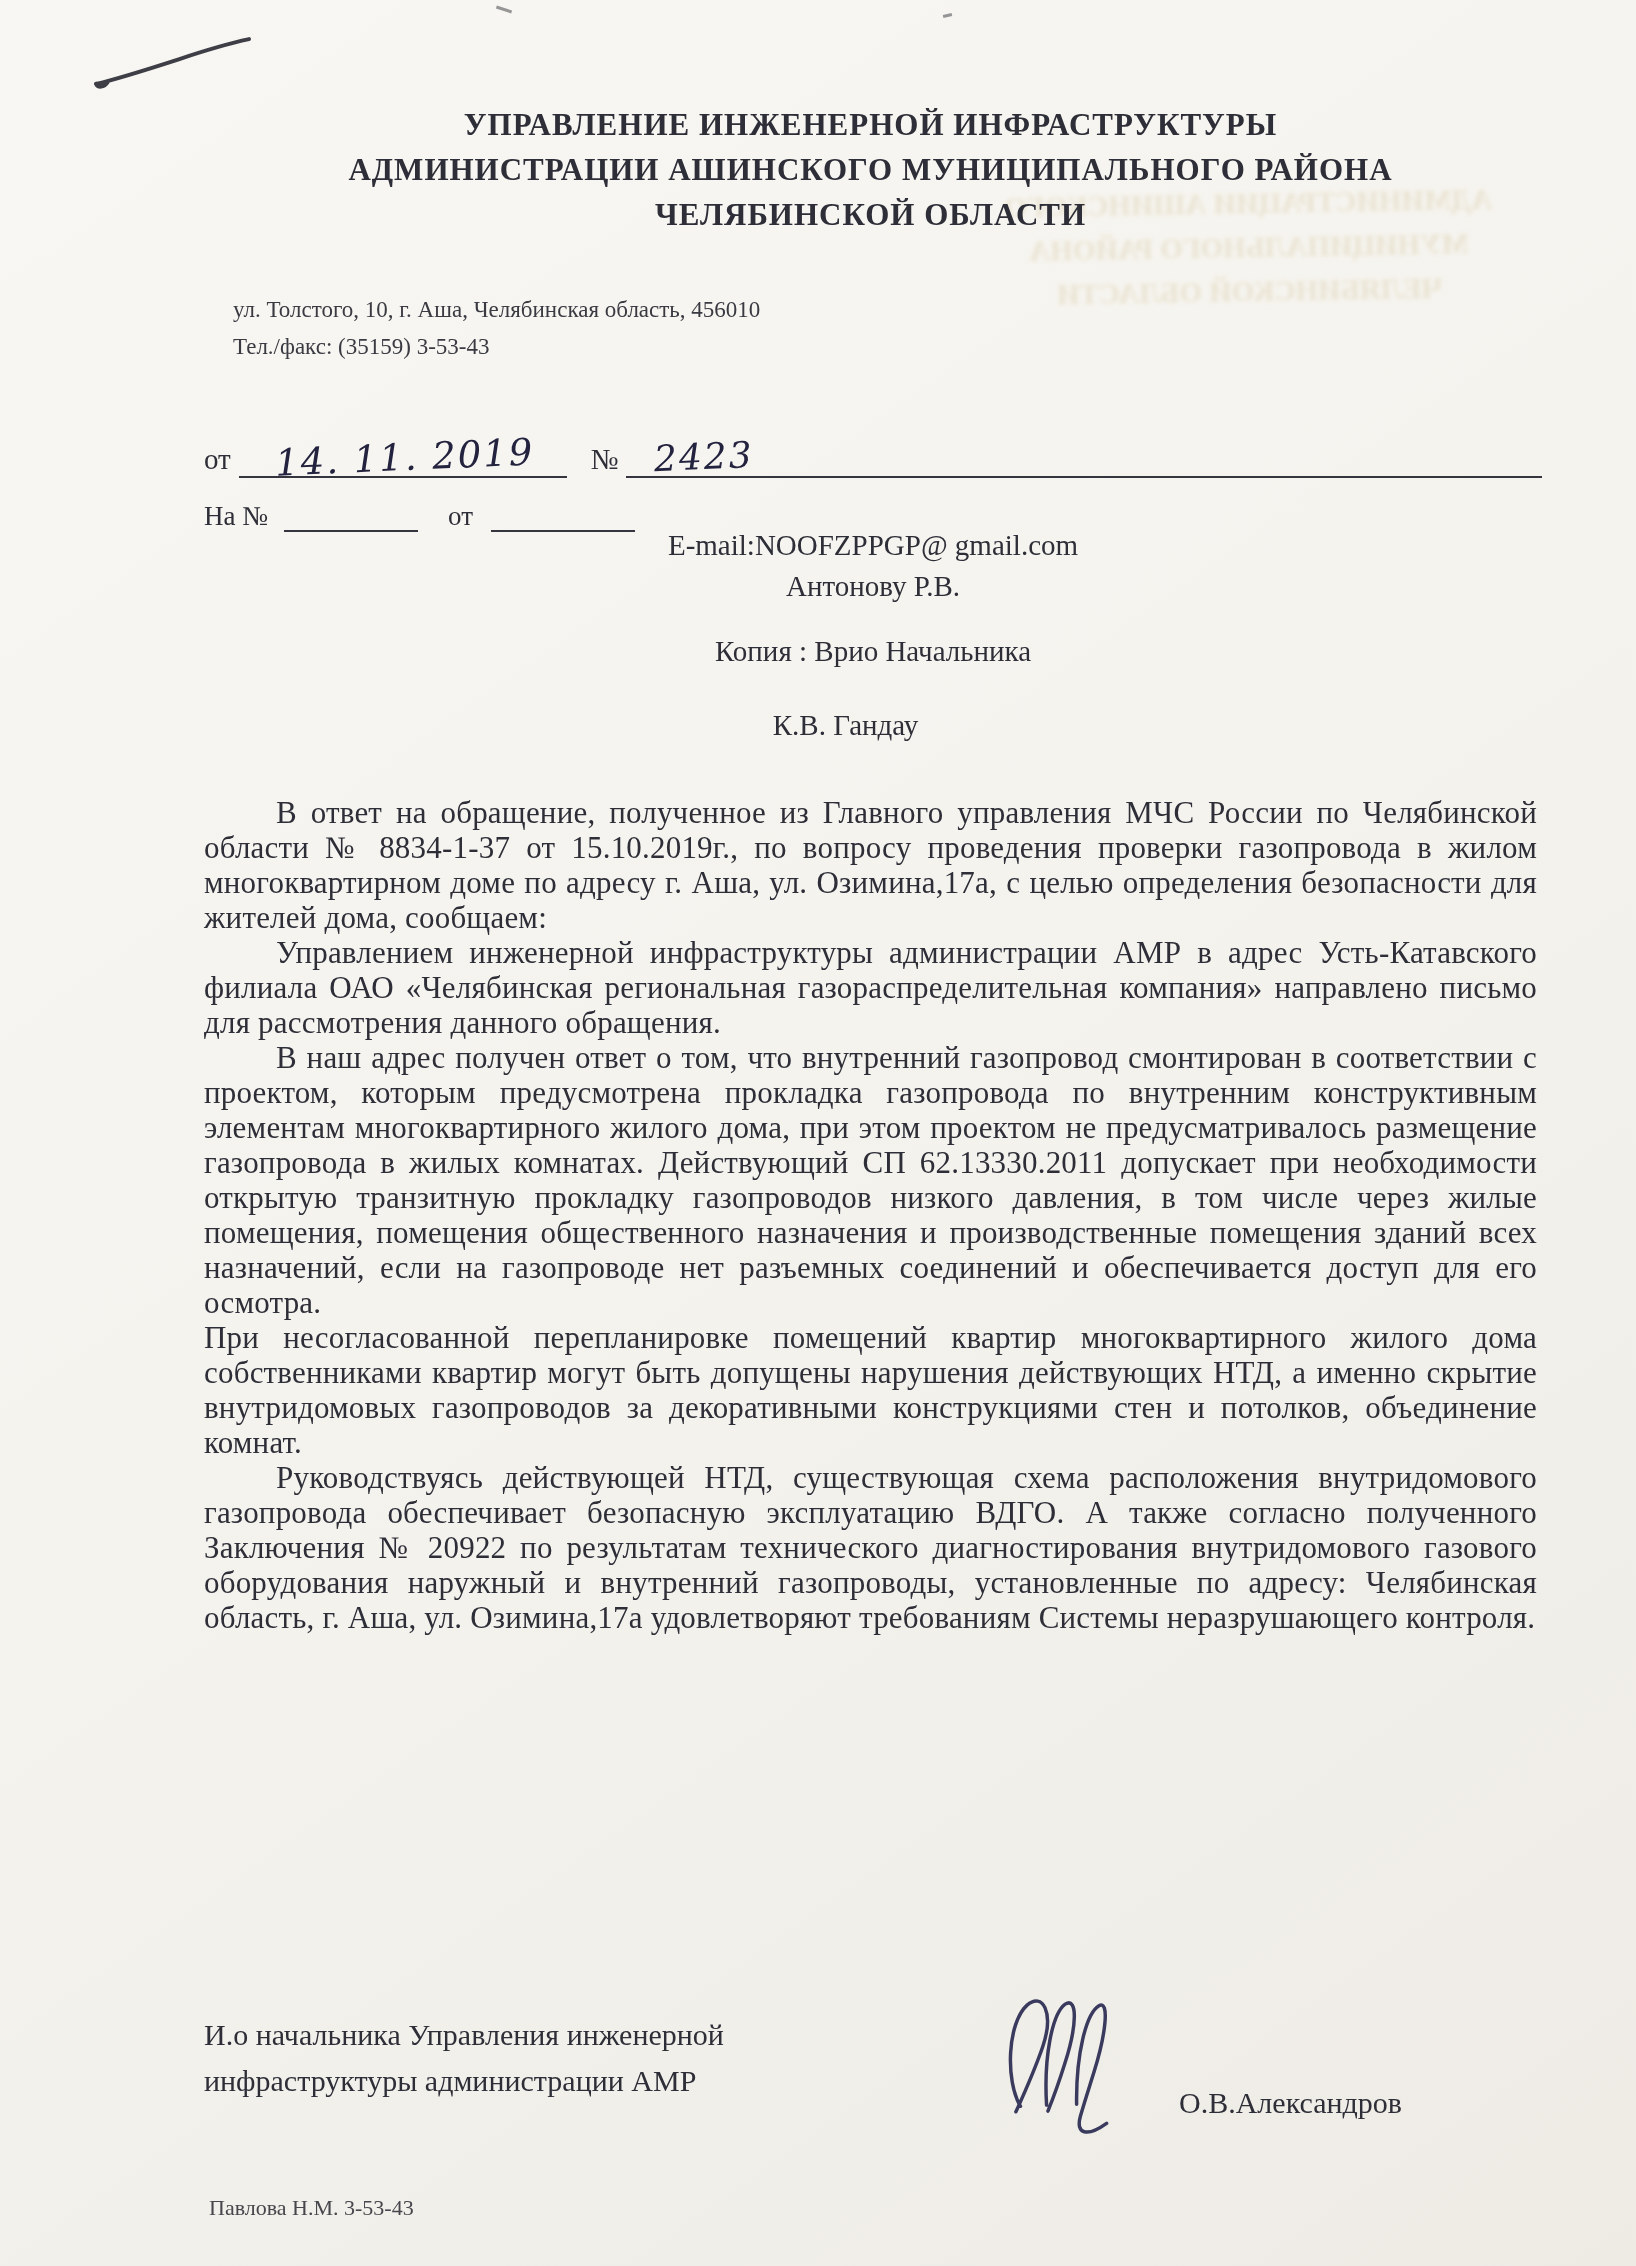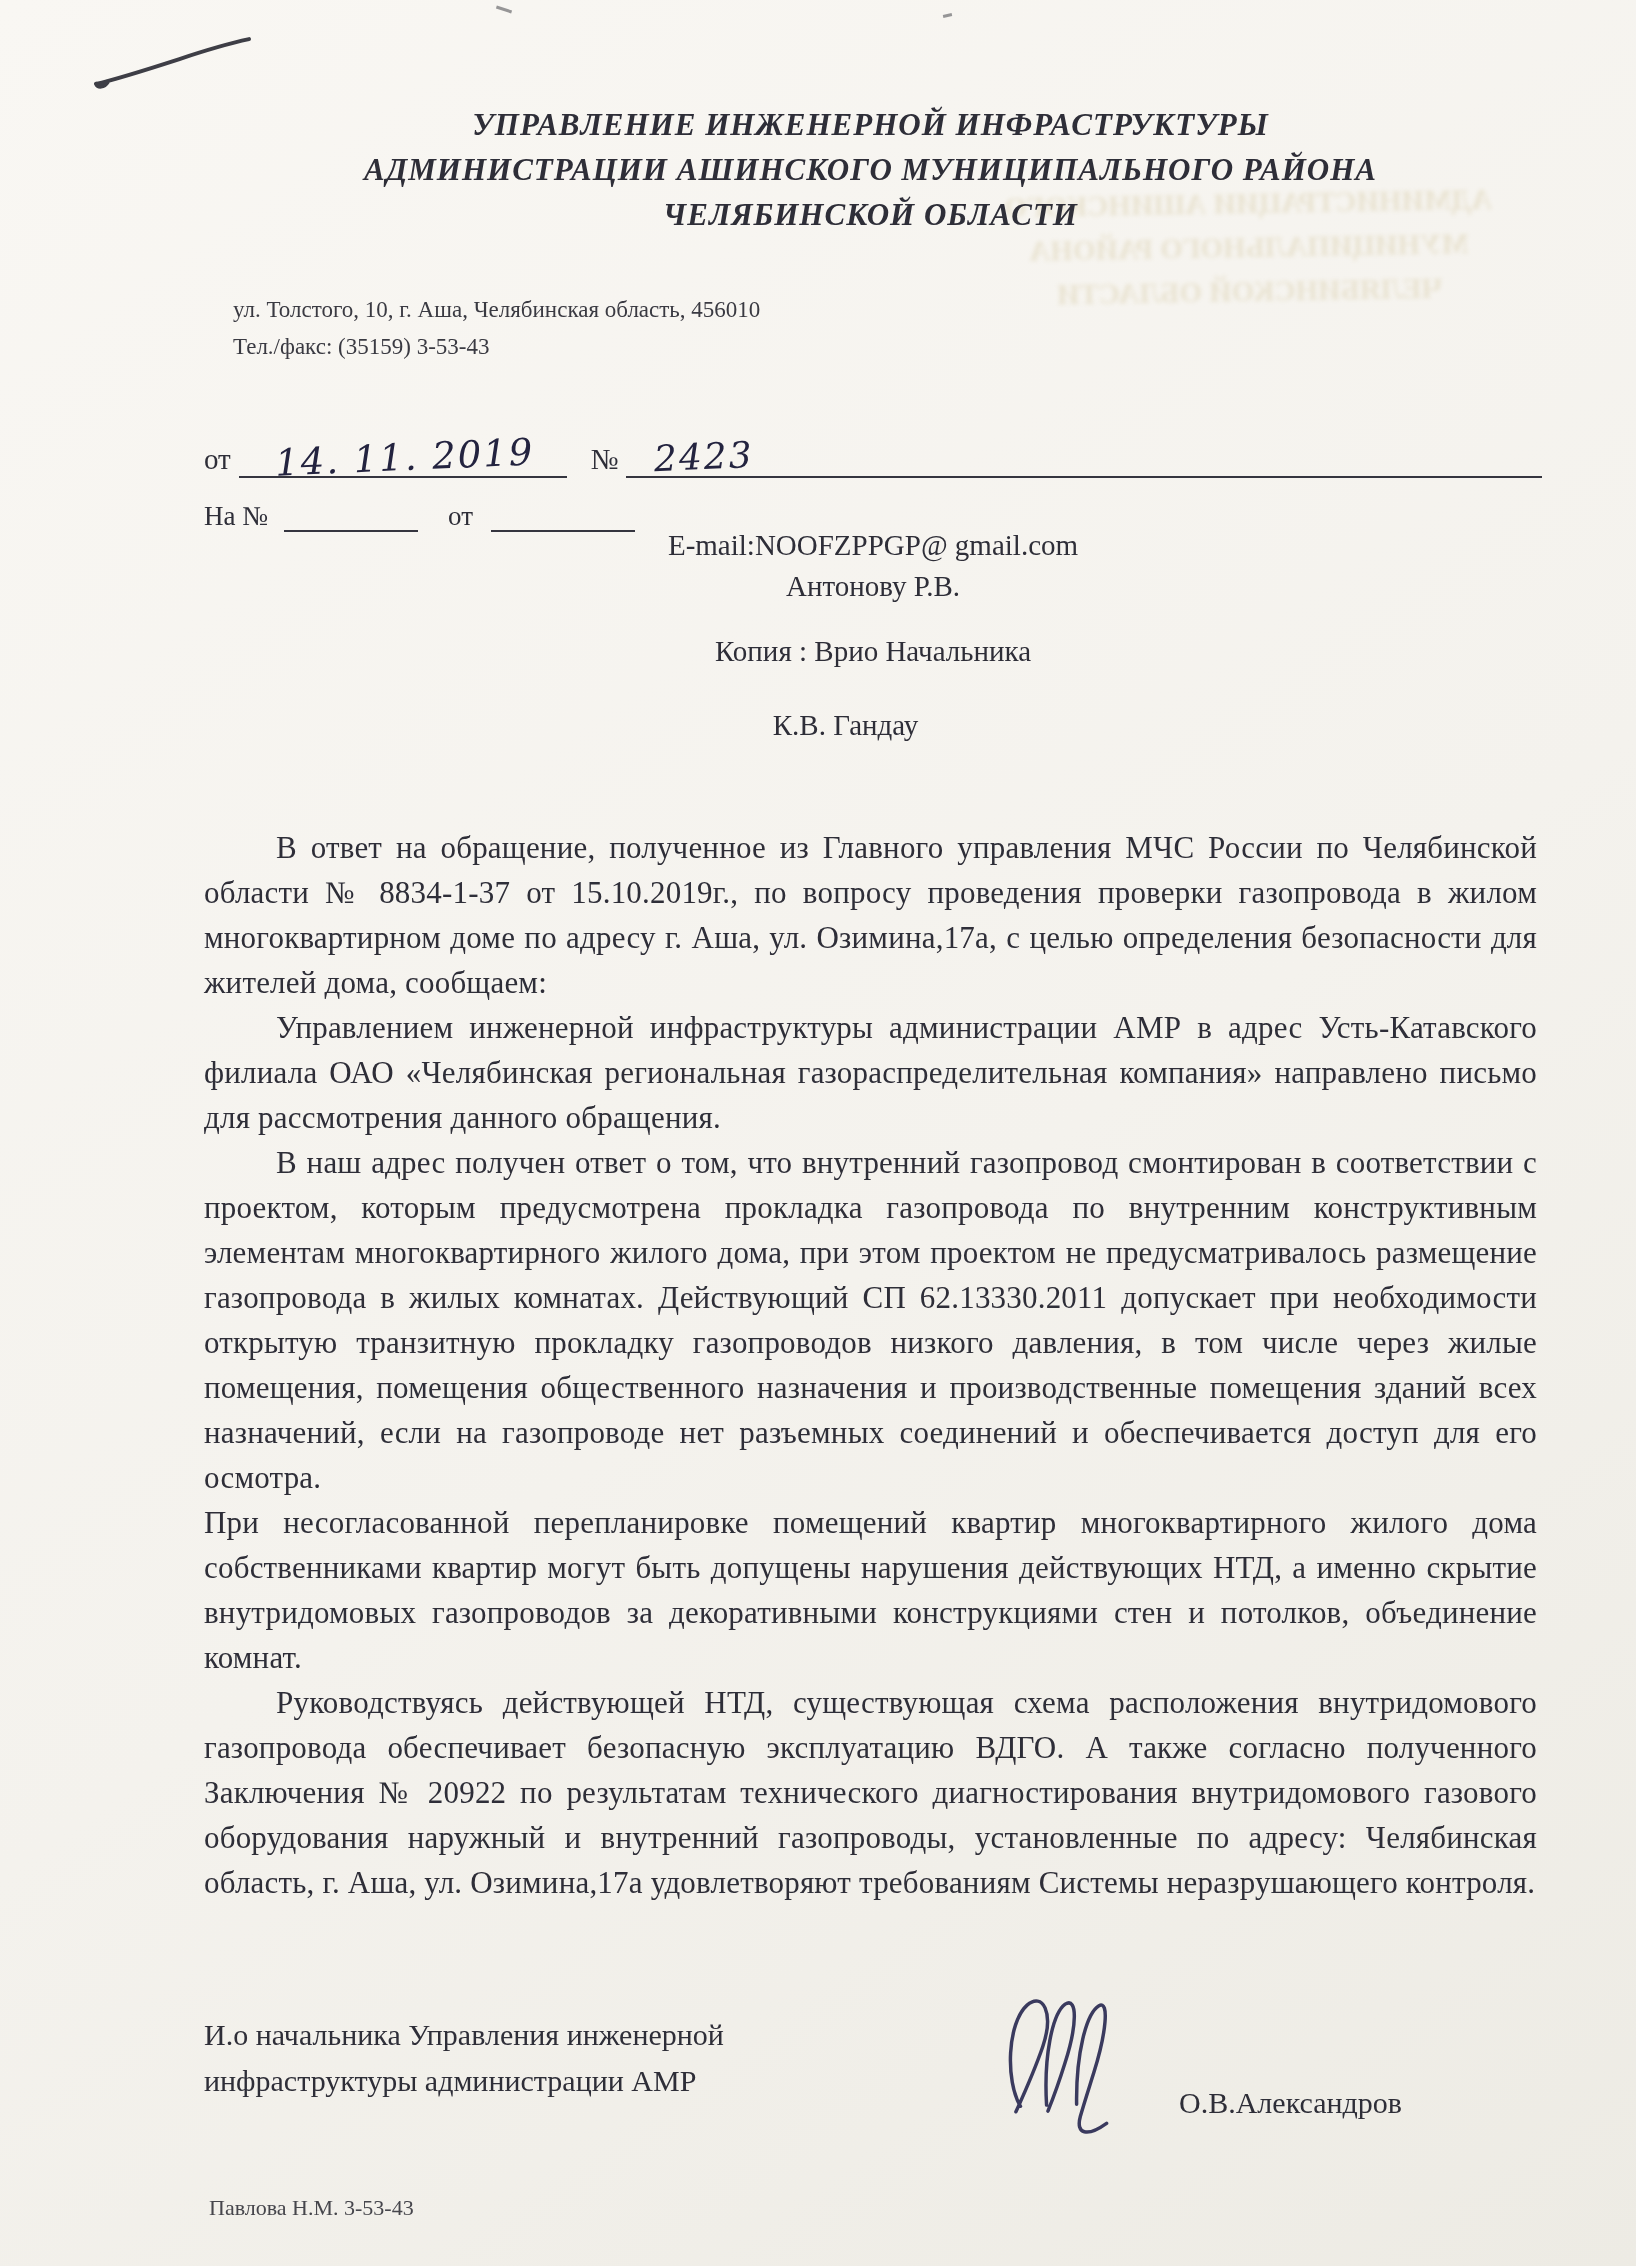--- a/index.html
+++ b/index.html
@@ -23,21 +23,21 @@
     transform:scaleX(-1) rotate(1deg);
     color:#a98f3c; opacity:.17; filter:blur(2px);
     font-weight:bold; font-size:29px; line-height:44px; text-align:center;
     pointer-events:none; z-index:0;
   }
 
   
   .letterhead {
     position:absolute; left:204px; top:102px; width:1333px;
     text-align:center; font-weight:bold; font-size:31px; line-height:45px;
-    letter-spacing:1px; z-index:1;font-style:italic;
+    letter-spacing:1px; z-index:1;
   }
   .addr {
     position:absolute; left:233px; top:291px;
     font-size:23px; line-height:37px; color:#3a3a42;
   }
 
   
   .ref-row1 {
     position:absolute; left:204px; top:434px; width:1338px;
     display:flex; align-items:flex-end; font-size:29px;
@@ -63,22 +63,22 @@
   
   .recipient {
     position:absolute; left:204px; top:525px; width:1338px;
     text-align:center; font-size:29px; line-height:41px;
   }
   .gap-sm { height:24px; } .gap-md { height:33px; }
   .copy-person { padding-right:55px; }
 
   
   .body-text {
-    position:absolute; left:204px; top:825px; width:1333px;
-    font-size:31px; line-height:45px; text-align:justify;
+    position:absolute; left:204px; top:795px; width:1333px;
+    font-size:31px; line-height:35px; text-align:justify;
     letter-spacing:0.2px;
   }
   .body-text p { margin:0; text-indent:72px; }
   .body-text p.no-indent { text-indent:0; }
 
   
   .sig-pos { position:absolute; left:204px; top:2012px; font-size:30px; line-height:46px; }
   .sig-svg { position:absolute; left:995px; top:1988px; }
   .sig-name { position:absolute; left:1179px; top:2086px; font-size:30px; }
 

